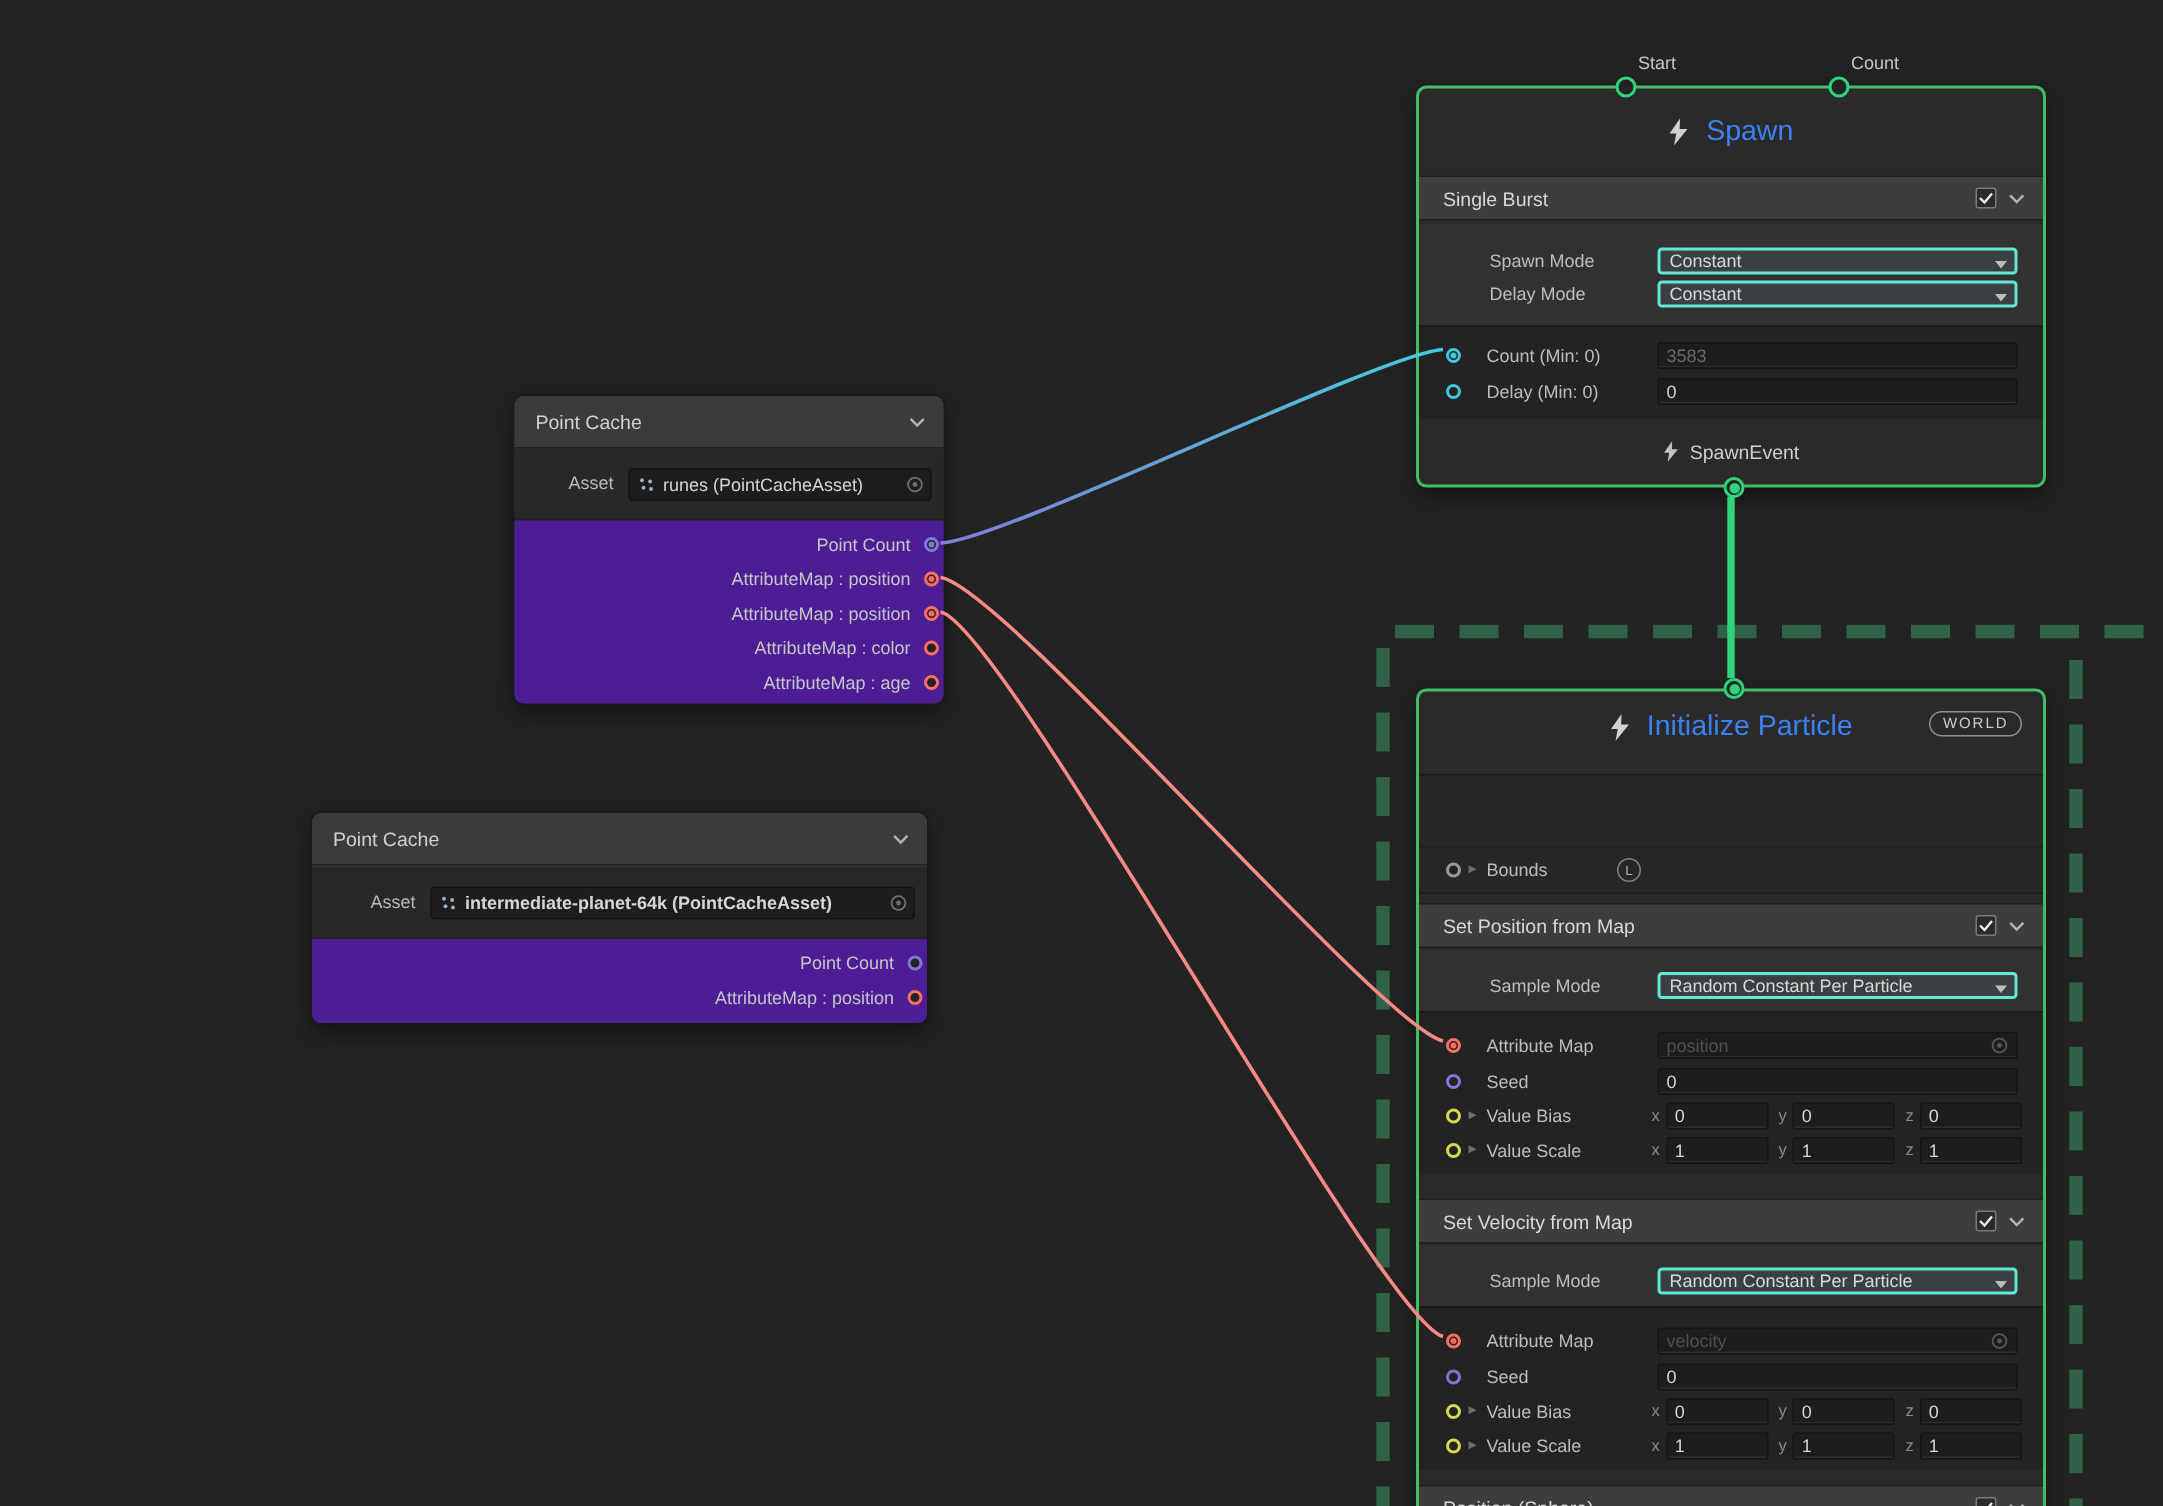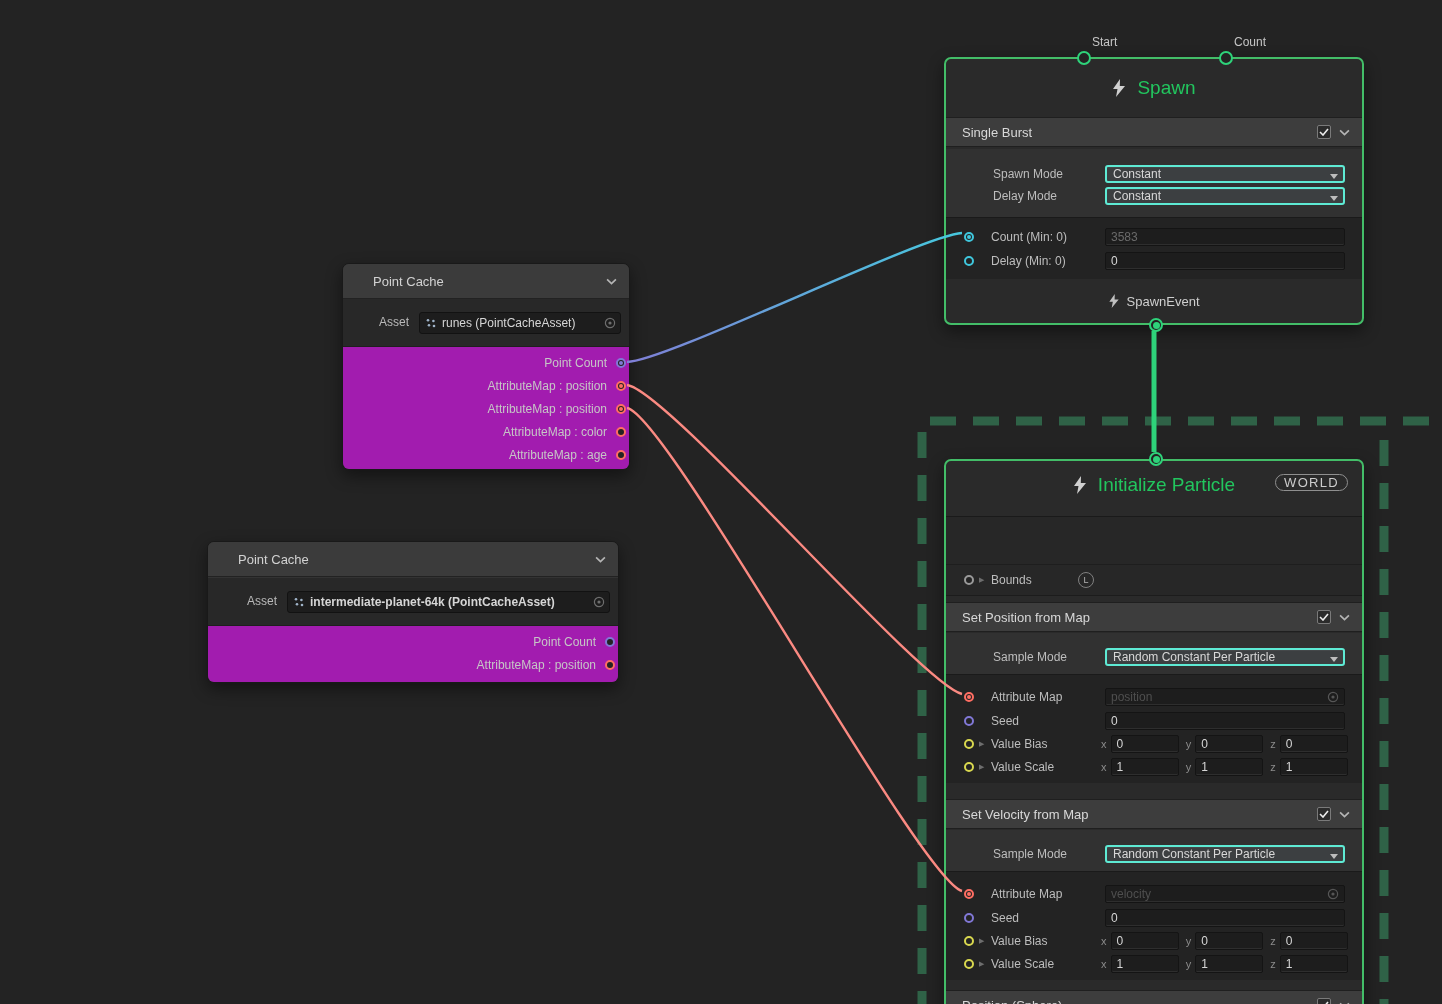--- a/index.html
+++ b/index.html
@@ -11,21 +11,21 @@
     font-size:12px; color:#c8c8c8;
   }
   svg.wires { position:absolute; inset:0; z-index:3; pointer-events:none; }
   svg.wires path { pointer-events:stroke; }
 
   
   .node { position:absolute; z-index:2; border-radius:7px; box-shadow:0 6px 16px rgba(0,0,0,.45); }
 
   
   .ctx { background:#2a2a2a; border:2px solid #43bd68; }
-  .ctx-title { height:58px; display:flex; align-items:center; justify-content:center; gap:11px; color:#22c55e; font-size:19px; }
+  .ctx-title { height:58px; display:flex; align-items:center; justify-content:center; gap:11px; color:#3b82f6; font-size:19px; }
   .ctx-title.small { height:48px; }
 
   .strip { position:absolute; left:0; right:0; height:30px; background:#3d3d3d;
            border-top:1px solid #1f1f1f; border-bottom:1px solid #1f1f1f;
            display:flex; align-items:center; padding:0 12px 0 16px; }
   .strip-title { font-size:13px; color:#d8d8d8; flex:1 1 auto; }
   .strip-right { display:flex; align-items:center; gap:8px; }
 
   .sec { position:absolute; left:0; right:0; }
   .sec.settings { background:#313131; }
@@ -69,38 +69,38 @@
   .flowport.connected::after { content:""; position:absolute; inset:1.5px; border-radius:50%; background:currentColor; }
   .c-green { color:#2ed37a; } .c-cyan { color:#3fc7dd; } .c-purple { color:#8178d6; }
   .c-red { color:#ff6e63; } .c-yellow { color:#d9d84f; } .c-gray { color:#9a9a9a; }
 
   .flow-label { position:absolute; top:-24px; color:#c6c6c6; font-size:12px; white-space:nowrap; }
 
   .expander { position:absolute; left:33px; top:7px; font-size:7px; color:#6d6d6d; line-height:1; }
 
   .space-badge { position:absolute; right:14px; top:13px; height:17px; padding:0 8px;
                  border:1px solid #8f8f8f; border-radius:9px; display:flex; align-items:center;
-                 font-size:13px; letter-spacing:1.3px; color:#cccccc; }
+                 font-size:10px; letter-spacing:1.3px; color:#cccccc; }
   .lcircle { position:absolute; left:132px; top:3px; width:16px; height:16px; border:1px solid #808080;
              border-radius:50%; display:flex; align-items:center; justify-content:center;
              font-size:9px; color:#b2b2b2; }
 
   
   .pc { background:#333333; border:1px solid #191919; }
   .pc-header { height:35px; background:#3b3b3b; border-bottom:1px solid #222;
-               border-radius:6px 6px 0 0; display:flex; align-items:center; padding:0 12px 0 30px; }
+               border-radius:6px 6px 0 0; display:flex; align-items:center; padding:0 12px 0 14px; }
   .pc-title { font-size:13px; color:#d2d2d2; flex:1 1 auto; }
   .pc-asset { position:absolute; left:0; right:0; height:48px; background:#282828;
               border-bottom:1px solid #1f1f1f; }
   .asset-label { position:absolute; top:16px; color:#b9b9b9; }
   .asset-field { position:absolute; top:13px; height:22px; background:#1d1d1d; border:1px solid #121212;
                  border-radius:3px; display:flex; align-items:center; gap:5px; padding:0 4px 0 5px; color:#d6d6d6;
                  white-space:nowrap; }
   .asset-field .picker { margin-left:auto; }
-  .pc-out { position:absolute; left:0; right:0; bottom:0; background:#a21caf; border-radius:0 0 6px 6px; }
+  .pc-out { position:absolute; left:0; right:0; bottom:0; background:#4c1d95; border-radius:0 0 6px 6px; }
   .out-row { position:absolute; left:0; right:0; height:23px; }
   .out-label { position:absolute; right:22px; top:4px; color:#c6c6c6; white-space:nowrap; }
   .out-row .port { right:3px; top:6px; }
 
   .spawn-ev { position:absolute; left:0; right:0; display:flex; align-items:center; justify-content:center; gap:8px;
               color:#cfcfcf; font-size:13px; }
 </style>
 </head>
 <body>
 

